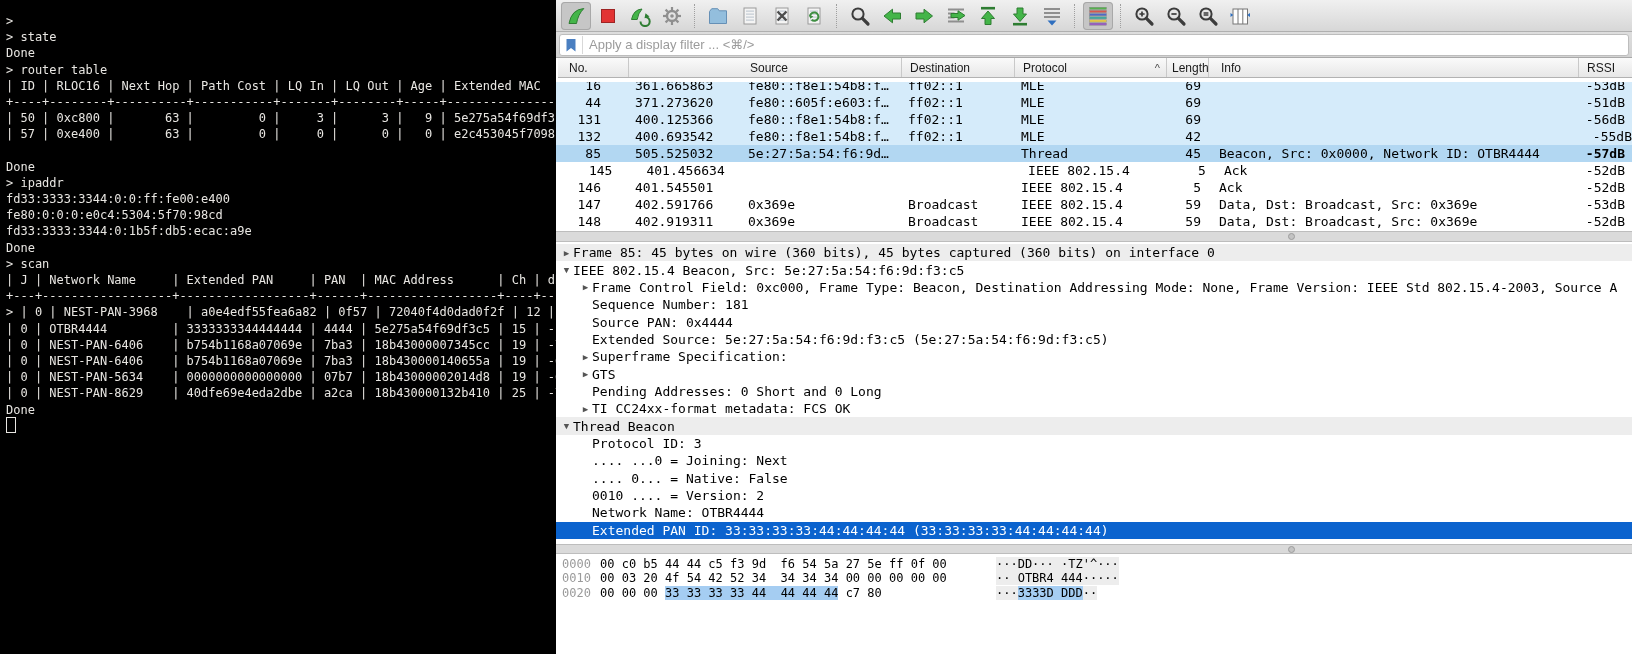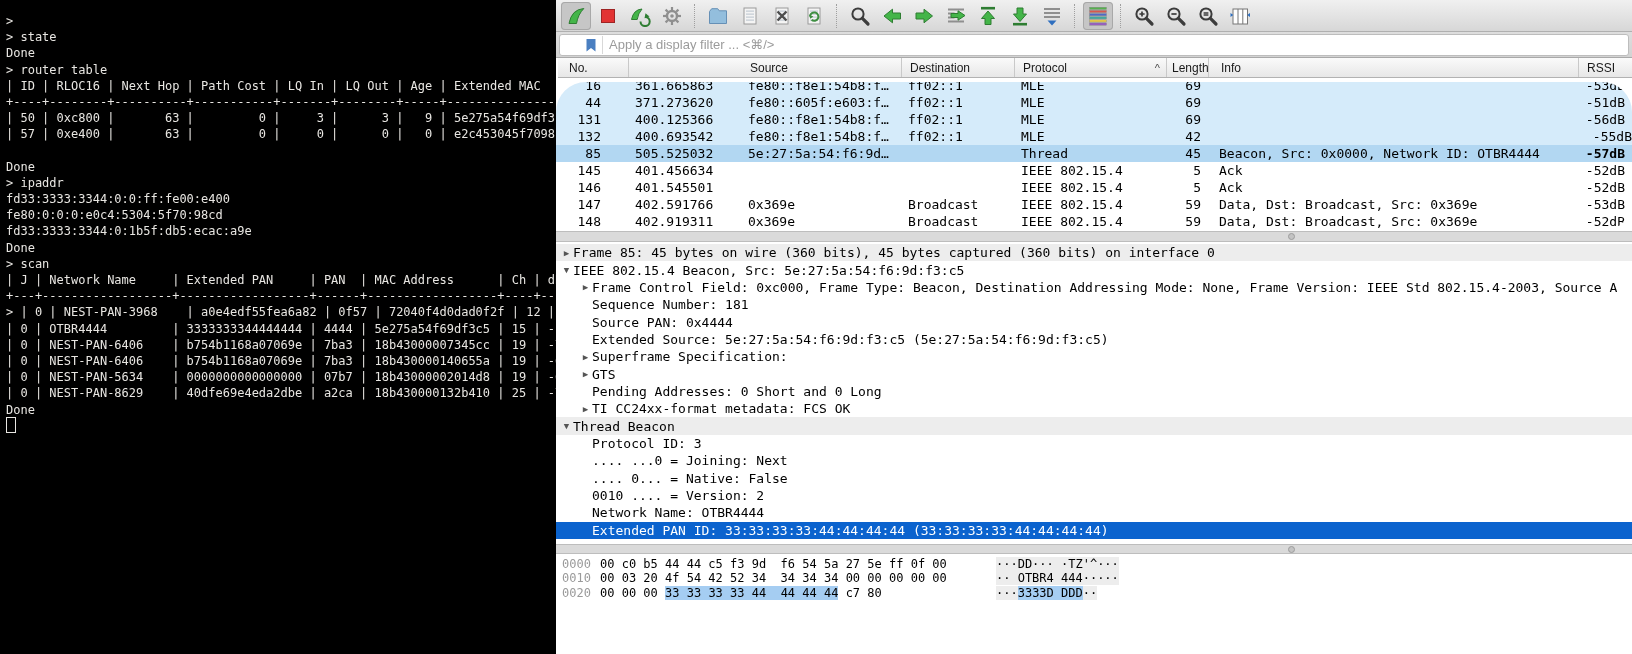--- a/index.html
+++ b/index.html
@@ -20,35 +20,35 @@
            display:flex;align-items:center;padding-left:4px;box-sizing:border-box;}
   .tbtn{width:30px;height:28px;display:flex;align-items:center;justify-content:center;
         background:transparent;border:none;padding:0;margin:0 1px;border-radius:4px;}
   .tbtn.pressed{background:#c6c6c6;box-shadow:inset 0 0 0 1px #a8a8a8;}
   .tsep{width:1px;height:24px;border-left:1px dotted #9f9f9f;margin:0 6px;}
   
   #filterbar{position:absolute;left:0;top:32px;width:100%;height:26px;
              background:linear-gradient(#dedede,#d2d2d2);border-bottom:1px solid #a9a9a9;
              display:flex;align-items:center;box-sizing:border-box;padding:0 3px;}
   #filterfield{flex:1;height:20px;background:#fff;border:1px solid #bdbdbd;border-radius:3px;
-               display:flex;align-items:center;overflow:hidden;padding-left:20px;}
+               display:flex;align-items:center;overflow:hidden;}
   #bookmark{width:22px;height:18px;display:flex;align-items:center;justify-content:center;
             border-right:1px solid #d8d8d8;}
   #filterinput{flex:1;border:none;outline:none;font-size:13px;padding:0 6px;
                font-family:"Liberation Sans",sans-serif;color:#222;background:transparent;}
   #filterinput::placeholder{color:#9b9b9b;opacity:1;}
   
   #plist-header{position:absolute;left:2px;top:58px;width:100%;height:20px;
                 background:linear-gradient(#fafafa,#e7e7e7);border-bottom:1px solid #b2b2b2;
                 display:flex;box-sizing:border-box;}
   .hcell{height:100%;display:flex;align-items:center;box-sizing:border-box;
          border-right:1px solid #c9c9c9;font-size:12px;color:#1a1a1a;overflow:hidden;}
   .hcell .sort{margin-left:auto;margin-right:6px;color:#4a4a4a;font-size:11px;}
   #plist-rows{position:absolute;left:0;top:82px;width:100%;height:149px;overflow:hidden;
-              background:#fff;border-radius:30px;}
+              background:#fff;}
   .prow{display:flex;height:17px;font-family:"DejaVu Sans Mono",monospace;font-size:13px;
         color:#000;align-items:center;}
   .prow.c-mle{background:#d5ebfa;}
   .prow.selected{background:#b2d7f2;}
   .pcell{height:100%;display:flex;align-items:center;box-sizing:border-box;overflow:hidden;
          white-space:pre;}
   
   .splitter{position:absolute;left:0;width:100%;background:#dadada;
             border-top:1px solid #bdbdbd;border-bottom:1px solid #bdbdbd;box-sizing:border-box;}
   .dimple{position:absolute;left:732px;top:50%;width:7px;height:7px;margin-top:-3.5px;
@@ -338,21 +338,21 @@
           <div class="pcell" style="width: 71px; justify-content: flex-end; padding-right: 26px;">85</div>
           <div class="pcell" style="width: 113px; padding-left: 8px;">505.525032</div>
           <div class="pcell" style="width: 160px; padding-left: 8px;">5e:27:5a:54:f6:9d…</div>
           <div class="pcell" style="width: 113px; padding-left: 8px;"></div>
           <div class="pcell" style="width: 152px; padding-left: 8px;">Thread</div>
           <div class="pcell" style="width: 42px; justify-content: flex-end; padding-right: 6px;">45</div>
           <div class="pcell" style="width: 370px; padding-left: 12px;">Beacon, Src: 0x0000, Network ID: OTBR4444</div>
           <div class="pcell" style="width: 55px; justify-content: flex-end; padding-right: 7px; font-weight: bold;">-57dB</div>
         </div>
         <div class="prow ">
-          <div class="pcell" style="width: 71px; justify-content: flex-end; padding-right: 26px;">145</div>
+          <div class="pcell" style="width: 71px; justify-content: flex-end; padding-right: 26px; margin-left: 12px;">145</div>
           <div class="pcell" style="width: 113px; padding-left: 8px;">401.456634</div>
           <div class="pcell" style="width: 160px; padding-left: 8px;"></div>
           <div class="pcell" style="width: 113px; padding-left: 8px;"></div>
           <div class="pcell" style="width: 152px; padding-left: 8px;">IEEE 802.15.4</div>
           <div class="pcell" style="width: 42px; justify-content: flex-end; padding-right: 6px;">5</div>
           <div class="pcell" style="width: 370px; padding-left: 12px;">Ack</div>
           <div class="pcell" style="width: 55px; justify-content: flex-end; padding-right: 7px;">-52dB</div>
         </div>
         <div class="prow ">
           <div class="pcell" style="width: 71px; justify-content: flex-end; padding-right: 26px;">146</div>

